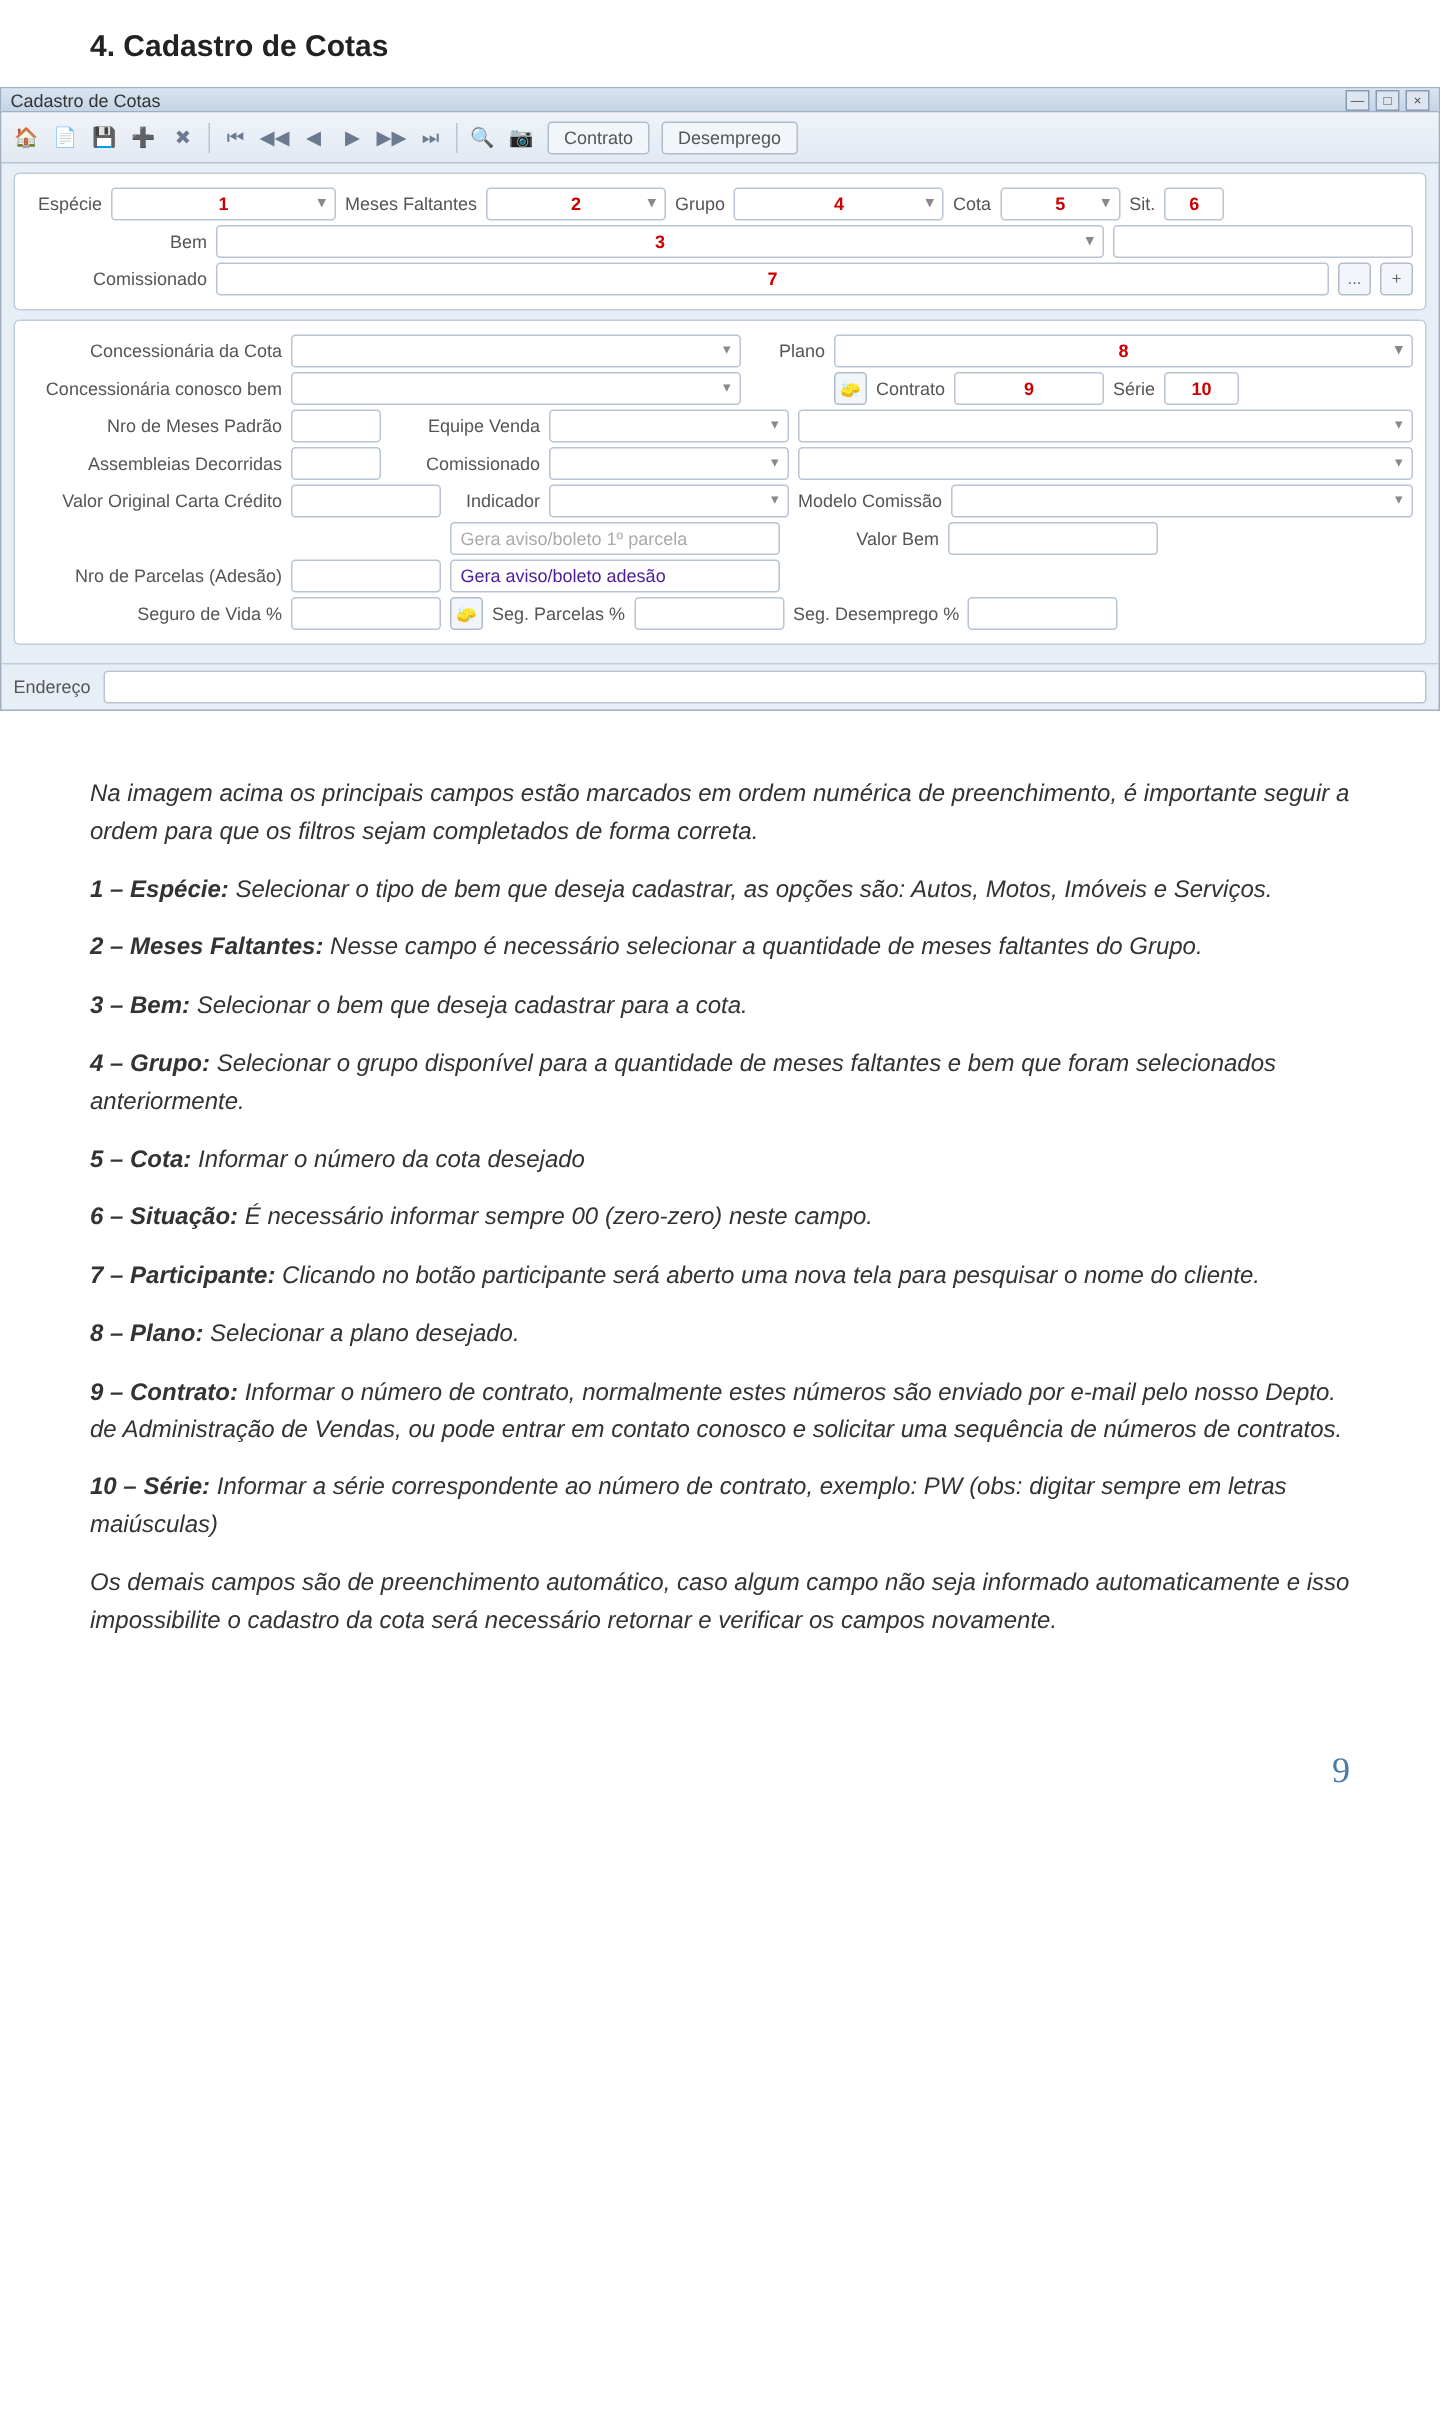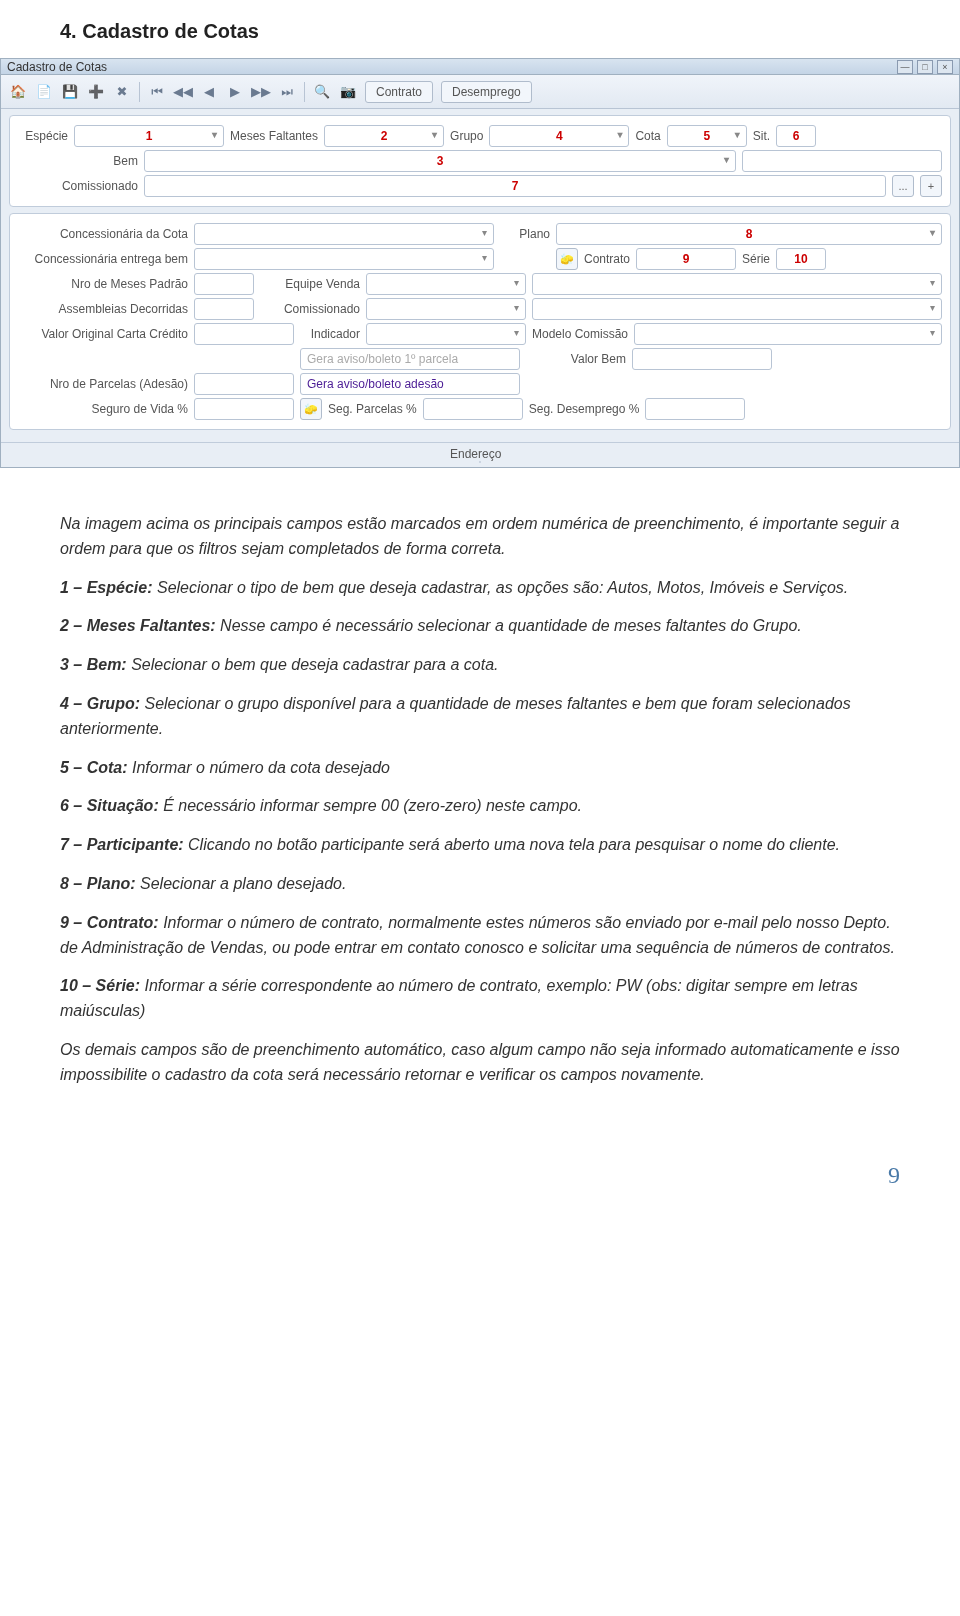--- a/index.html
+++ b/index.html
@@ -16,21 +16,21 @@
   .tb-btn { padding: 3px 10px; border: 1px solid #b0bccc; background: #f2f6fb; border-radius: 3px; cursor: pointer; font-size: 12px; color: #555; }
   .form-area { padding: 6px 8px; }
   .panel { background: #fff; border: 1px solid #c0ccdb; border-radius: 4px; padding: 6px 8px; margin-bottom: 6px; }
   .row { display: flex; align-items: center; gap: 6px; margin: 3px 0; }
   .lbl { font-size: 12px; color: #555; text-align: right; white-space: nowrap; }
   .fld { border: 1px solid #b8c4d4; background: #fff; height: 22px; border-radius: 3px; }
   .dd { border: 1px solid #b8c4d4; background: #fff; height: 22px; border-radius: 3px; position: relative; }
   .dd::after { content: "▾"; position: absolute; right: 6px; top: 3px; font-size: 10px; color: #888; }
   .red { color: #c00; font-weight: bold; text-align: center; display: flex; align-items: center; justify-content: center; }
   .mini-btn { width: 22px; height: 22px; border: 1px solid #b0bccc; background: #f2f6fb; border-radius: 3px; display: flex; align-items: center; justify-content: center; font-size: 11px; color: #666; cursor: pointer; }
-  .footer-row { display: flex; align-items: center; padding: 4px 8px; border-top: 1px solid #c0ccdb; flex-direction: column; }
+  .footer-row { display: flex; align-items: center; padding: 4px 8px; border-top: 1px solid #c0ccdb; }
   .doc-body { padding: 10px 60px 40px 60px; font-size: 16px; line-height: 1.55; color: #333; }
   .doc-body p { margin: 14px 0; font-style: italic; }
   .page-num { text-align: right; padding: 20px 60px 30px 0; font-size: 24px; color: #4a7aa8; font-family: Georgia, serif; }
 </style>
 </head>
 <body>
 
 <div class="doc-title">4.  Cadastro de Cotas</div>
 
 <div class="window">
@@ -92,21 +92,21 @@
     </div>
 
     <div class="panel">
       <div class="row">
         <span class="lbl" style="width:170px">Concessionária da Cota</span>
         <div class="dd" style="width:300px"></div>
         <span class="lbl" style="width:50px">Plano</span>
         <div class="dd red" style="flex:1">8</div>
       </div>
       <div class="row">
-        <span class="lbl" style="width:170px">Concessionária entrega bem</span>
+        <span class="lbl" style="width:170px">Concessionária conosco bem</span>
         <div class="dd" style="width:300px"></div>
         <div style="width:50px"></div>
         <div class="mini-btn">🧽</div>
         <span class="lbl">Contrato</span>
         <div class="fld red" style="width:100px">9</div>
         <span class="lbl">Série</span>
         <div class="fld red" style="width:50px">10</div>
       </div>
       <div class="row">
         <span class="lbl" style="width:170px">Nro de Meses Padrão</span>

